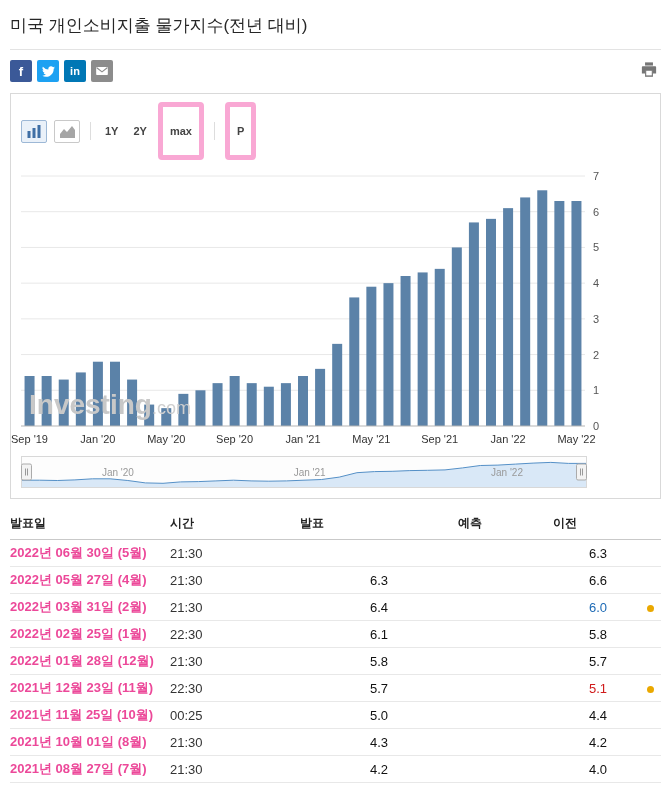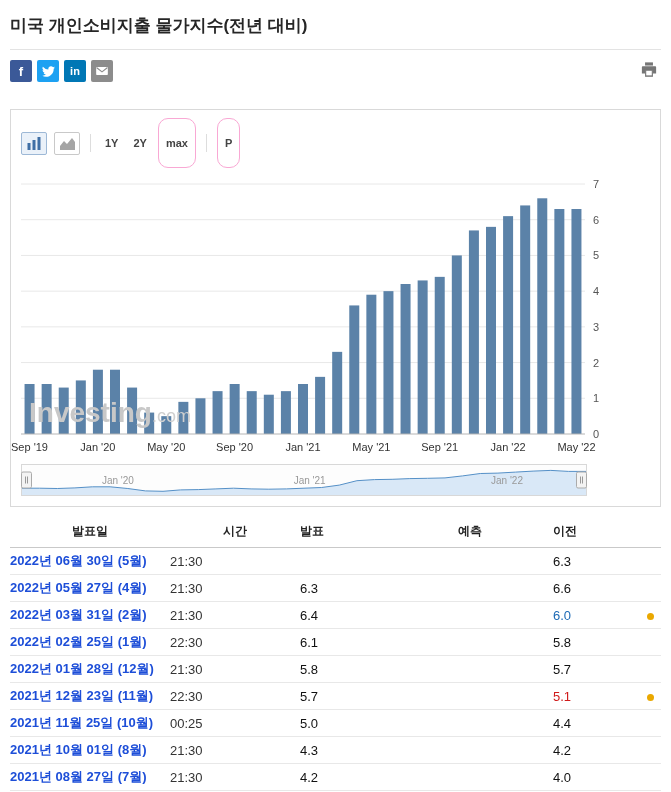--- a/index.html
+++ b/index.html
@@ -1,50 +1,50 @@
 <!DOCTYPE html>
 <html><head>
 <meta charset="utf-8">
 <style>
   *{box-sizing:border-box;margin:0;padding:0}
   html,body{width:671px;height:792px;overflow:hidden;background:#fff;
     font-family:"Liberation Sans",sans-serif;color:#333}
   body{padding:8px 10px 0}
-  .title{font-size:17px;font-weight:bold;color:#262626;padding:6px 0 12px;border-bottom:1px solid #e3e3e3}
+  .title{font-size:17px;font-weight:normal;color:#262626;padding:6px 0 12px;border-bottom:1px solid #e3e3e3}
   .share-row{display:flex;align-items:center;gap:5px;padding:10px 0 9px}
   .share-btn{width:22px;height:22px;border:none;border-radius:2px;display:flex;align-items:center;justify-content:center;color:#fff;cursor:pointer}
   .share-btn span{font-weight:bold;font-size:13px;line-height:1}
   .print-btn{margin-left:auto;background:none;border:none;cursor:pointer;padding:0 2px}
-  .chart-box{border:1px solid #d9d9d9;margin-top:18px}
+  .chart-box{border:1px solid #d9d9d9;margin-top:2px}
   .toolbar{display:flex;align-items:center;gap:7px;padding:8px 10px 4px}
   .tool-icon-btn{width:26px;height:23px;border:1px solid #c9c9c9;border-radius:2px;background:#fff;display:flex;align-items:center;justify-content:center;cursor:pointer}
   .tool-icon-btn.active{background:#eaf1f9;border-color:#9db8d6}
   .tool-sep{width:1px;height:18px;background:#ddd;margin:0 3px}
   .range-btn{background:none;border:none;font-size:11px;font-weight:bold;color:#444;cursor:pointer;padding:3px 4px;font-family:"Liberation Sans",sans-serif}
-  .range-btn.boxed{border:1px solid #f9a8d4;border-radius:10px;padding:18px 7px;background:#fff}
+  .range-btn.boxed{border:5px solid #f9a8d4;border-radius:4px;padding:18px 7px;background:#fff}
   .plot{position:relative}
   .plot svg{display:block}
   .axis-label{font:11px "Liberation Sans",sans-serif;fill:#555}
   .x-label{font:11px "Liberation Sans",sans-serif;fill:#333}
   .watermark{font:bold 28px "Liberation Sans",sans-serif;fill:#c8c8c8}
   .watermark-com{font:normal 18px "Liberation Sans",sans-serif;fill:#cfcfcf}
   .navigator{position:relative;height:32px;width:566px;margin:4px 0 10px 10px;border:1px solid #d8d8d8;background:#fdfdfd;cursor:grab}
   .navigator svg{display:block}
   .nav-label{position:absolute;top:50%;transform:translate(-50%,-50%);font-size:10px;color:#999;z-index:2;white-space:nowrap}
   .nav-handle{position:absolute;top:50%;transform:translateY(-50%);width:11px;height:17px;background:#f3f3f3;border:1px solid #ababab;border-radius:2px;z-index:3;cursor:ew-resize}
   .nav-handle::before{content:"";position:absolute;left:3px;top:4px;bottom:4px;width:1px;background:#999}
   .nav-handle::after{content:"";position:absolute;right:3px;top:4px;bottom:4px;width:1px;background:#999}
   .nav-handle.left{left:-1px}
   .nav-handle.right{right:-1px}
   table{width:100%;border-collapse:collapse;table-layout:fixed;margin-top:10px;font-size:13px}
-  th{font-size:12px;font-weight:bold;color:#222;padding:6px 0 7px;border-bottom:1px solid #c9c9c9;text-align:center}
+  th{font-size:12px;font-weight:bold;color:#222;padding:6px 0 7px;border-bottom:1px solid #c9c9c9;text-align:left}
   th.h-num{text-align:left}
   td{padding:4px 0;border-bottom:1px solid #e8e8e8;color:#333;white-space:nowrap;overflow:hidden}
-  td.c-date{font-weight:bold;color:#1d4ed8}
-  td.c-num{text-align:left;color:#111}
+  td.c-date{font-weight:bold;color:#ec4899}
+  td.c-num{text-align:center;color:#111}
   td.c-dot{padding-left:4px}
   .dot{display:inline-block;width:7px;height:7px;border-radius:50%;vertical-align:middle}
 </style>
 </head>
 <body>
 
 <div class="page">
 
   <h1 class="title">미국 개인소비지출 물가지수(전년 대비)</h1>
 

